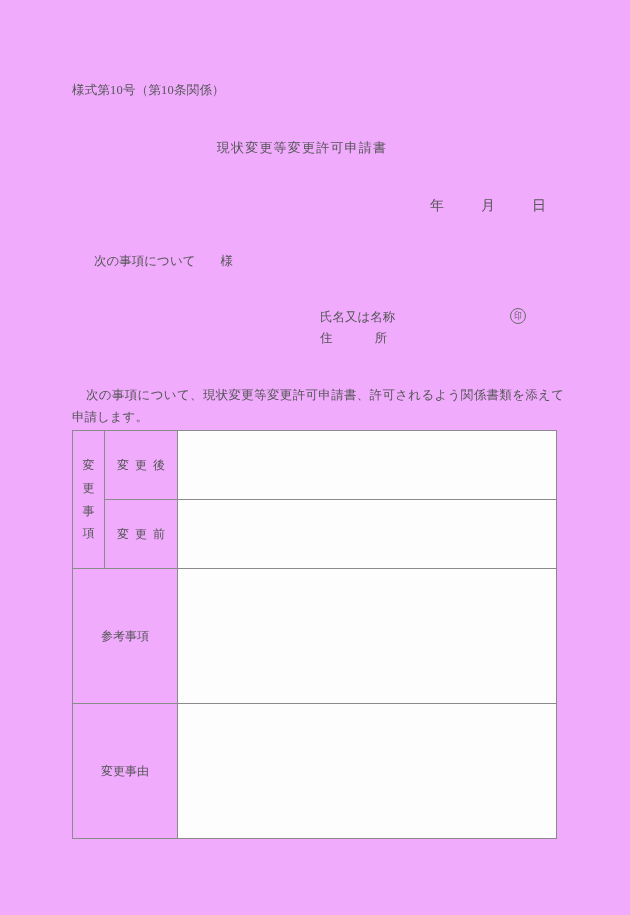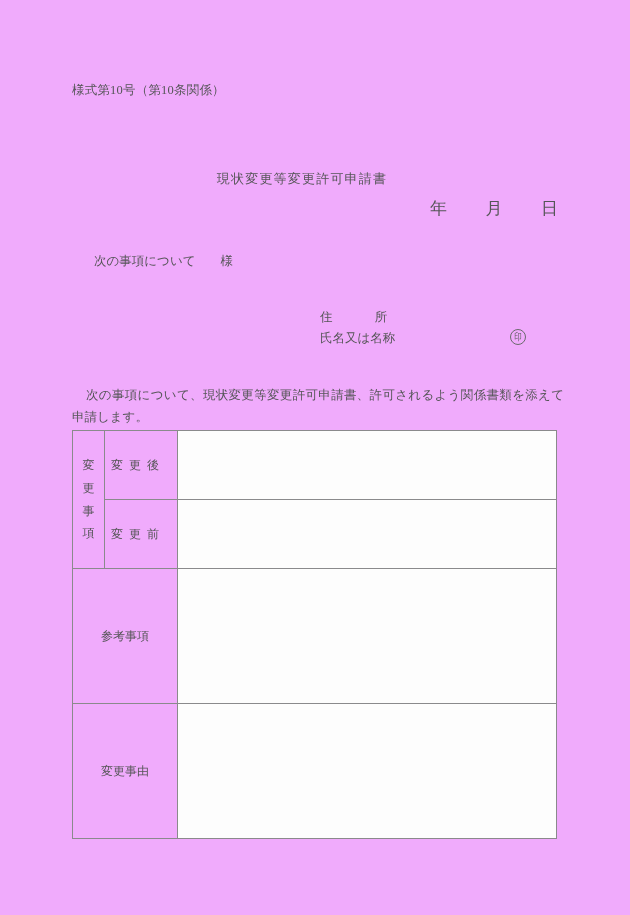--- a/index.html
+++ b/index.html
@@ -36,29 +36,28 @@
     position: absolute;
     left: 0;
     top: 139px;
     width: 564px;
     text-align: center;
     font-size: 13px;
     letter-spacing: 1.2px;
     padding-left: 40px;
     box-sizing: border-box;
     white-space: nowrap;
-    margin-top: 31px;
   }
 
   
   .date-line {
     position: absolute;
     left: 430px;
     top: 197px;
-    font-size: 17px;
+    font-size: 14px;
     white-space: nowrap;
     text-align: center;
   }
   .date-line .dpart { display: inline-block; }
   .date-line .gap-a { display: inline-block; width: 30px; }
   .date-line .gap-b { display: inline-block; width: 30px; }
 
   
   .addressee {
     position: absolute;
@@ -145,20 +144,21 @@
     text-align: center;
     line-height: 1.9;
     padding: 4px 0;
   }
   .cell-vertical .vchar {
     display: block;
   }
 
   .cell-subhead {
     width: 72px;
+    text-align: center;
     height: 68px;
   }
   .cell-subhead .spaced {
     display: inline-block;
     letter-spacing: 6px;
     padding-left: 6px;
   }
 
   .cell-blank { background: #fdfdfd; }
 
@@ -188,30 +188,30 @@
     <span class="gap-b"></span>
     <span class="dpart">日</span>
   </div>
 
   <div class="addressee">
     <span>次の事項について</span>
     <span class="hon">様</span>
   </div>
 
   <div class="applicant">
-    <div class="row lbl-addr">
-      <span class="c1">住</span>
-      <span class="sp"></span>
-      <span class="c1">所</span>
-    </div>
     <div class="row">
       <span>氏名又は名称</span>
       <span class="seal">
         <span class="seal-shape"></span>
       </span>
+    </div>
+    <div class="row lbl-addr">
+      <span class="c1">住</span>
+      <span class="sp"></span>
+      <span class="c1">所</span>
     </div>
   </div>
 
   <div class="body-text">次の事項について、現状変更等変更許可申請書、許可されるよう関係書類を添えて申請します。</div>
 
   <table class="form-table">
     <tbody>
       <tr class="row-after">
         <td class="cell-vertical" rowspan="2">
           <span class="vchar">変</span>

